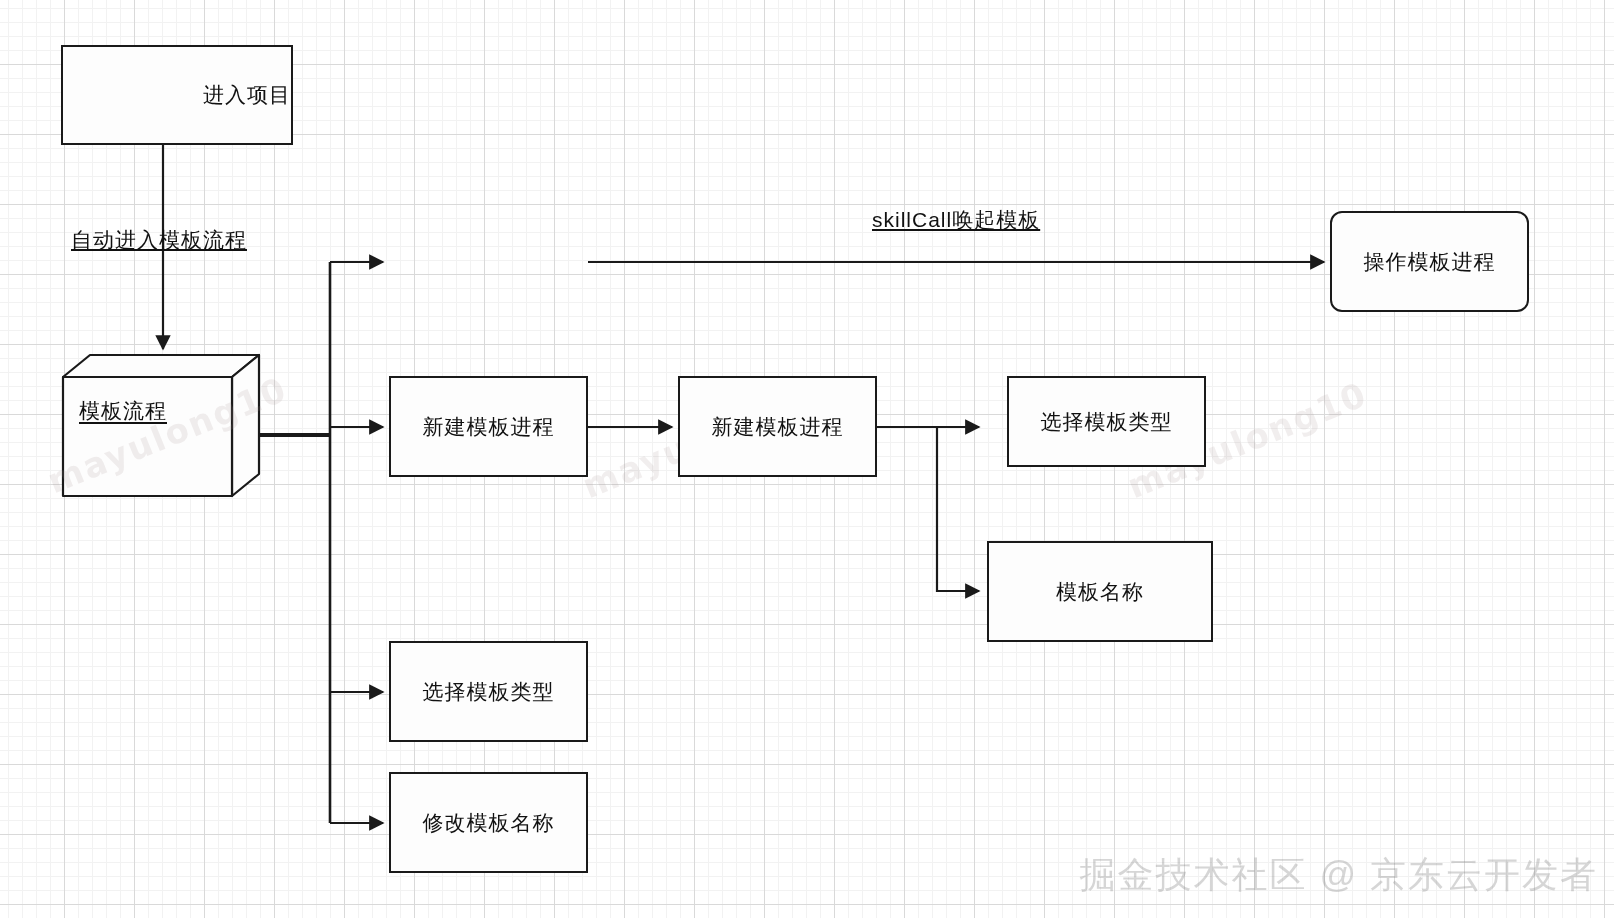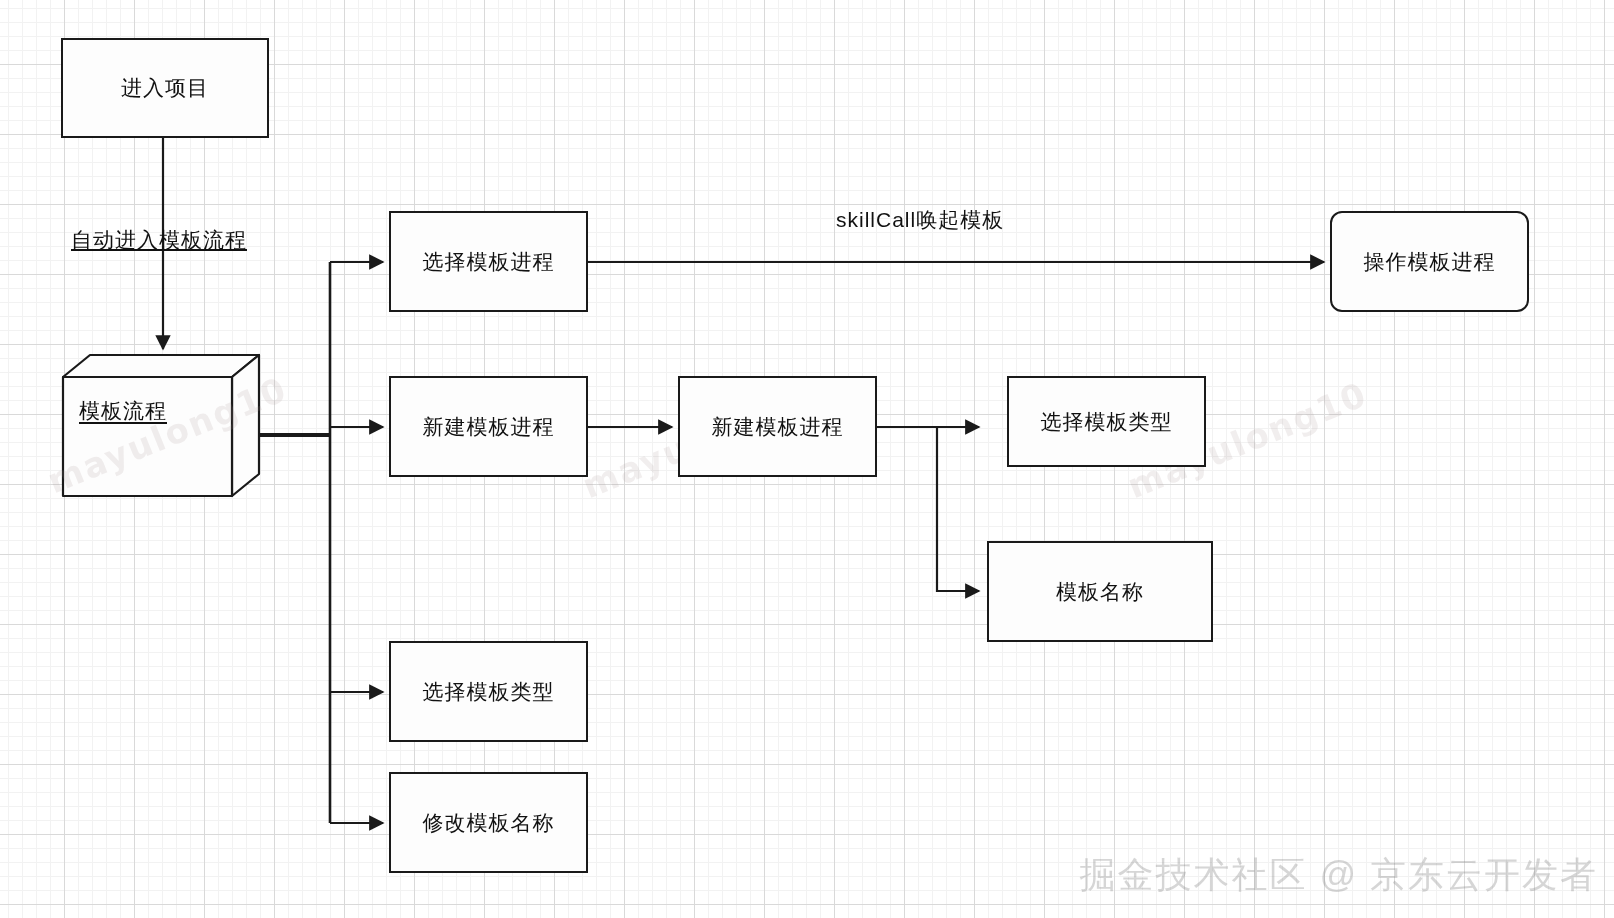--- a/index.html
+++ b/index.html
@@ -140,31 +140,28 @@
     <g stroke="#1a1a1a" stroke-width="2.2" fill="#fdfdfd" stroke-linejoin="round">
 
       <path d="M 63 377 L 90 355 L 259 355 L 232 377 Z"></path>
 
       <path d="M 232 377 L 259 355 L 259 474 L 232 496 Z"></path>
 
       <rect x="63" y="377" width="169" height="119"></rect>
     </g>
   </svg>
 
-  <div class="node" style="left:61px; top:38px; width:208px; height:100px;">
+  <div class="node" style="left:61px; top:45px; width:232px; height:100px;justify-content:flex-end;">
     <span>进入项目</span>
   </div>
 
   <div class="cube" style="left:63px; top:355px; width:192px; height:143px;">
     <span class="cube-label">模板流程</span>
   </div>
 
-  <div class="node" style="left:389px; top:211px; width:199px; height:101px;">
-    <span>选择模板进程</span>
-  </div>
 
   <div class="node" style="left:1330px; top:211px; width:199px; height:101px;border-radius:12px;">
     <span>操作模板进程</span>
   </div>
 
   <div class="node" style="left:389px; top:376px; width:199px; height:101px;">
     <span>新建模板进程</span>
   </div>
 
   <div class="node" style="left:678px; top:376px; width:199px; height:101px;">
@@ -181,17 +178,17 @@
 
   <div class="node" style="left:389px; top:641px; width:199px; height:101px;">
     <span>选择模板类型</span>
   </div>
 
   <div class="node" style="left:389px; top:772px; width:199px; height:101px;">
     <span>修改模板名称</span>
   </div>
 
   <div class="edge-label" style="left:71px; top:226px;text-decoration:underline;">自动进入模板流程</div>
-  <div class="edge-label" style="left:836px; top:206px;">skillCall唤起模板</div>
+  <div class="edge-label" style="left:872px; top:206px;text-decoration:underline;">skillCall唤起模板</div>
 
   <div class="wm-footer">掘金技术社区 @ 京东云开发者</div>
 
 </div>
 
 </body></html>

